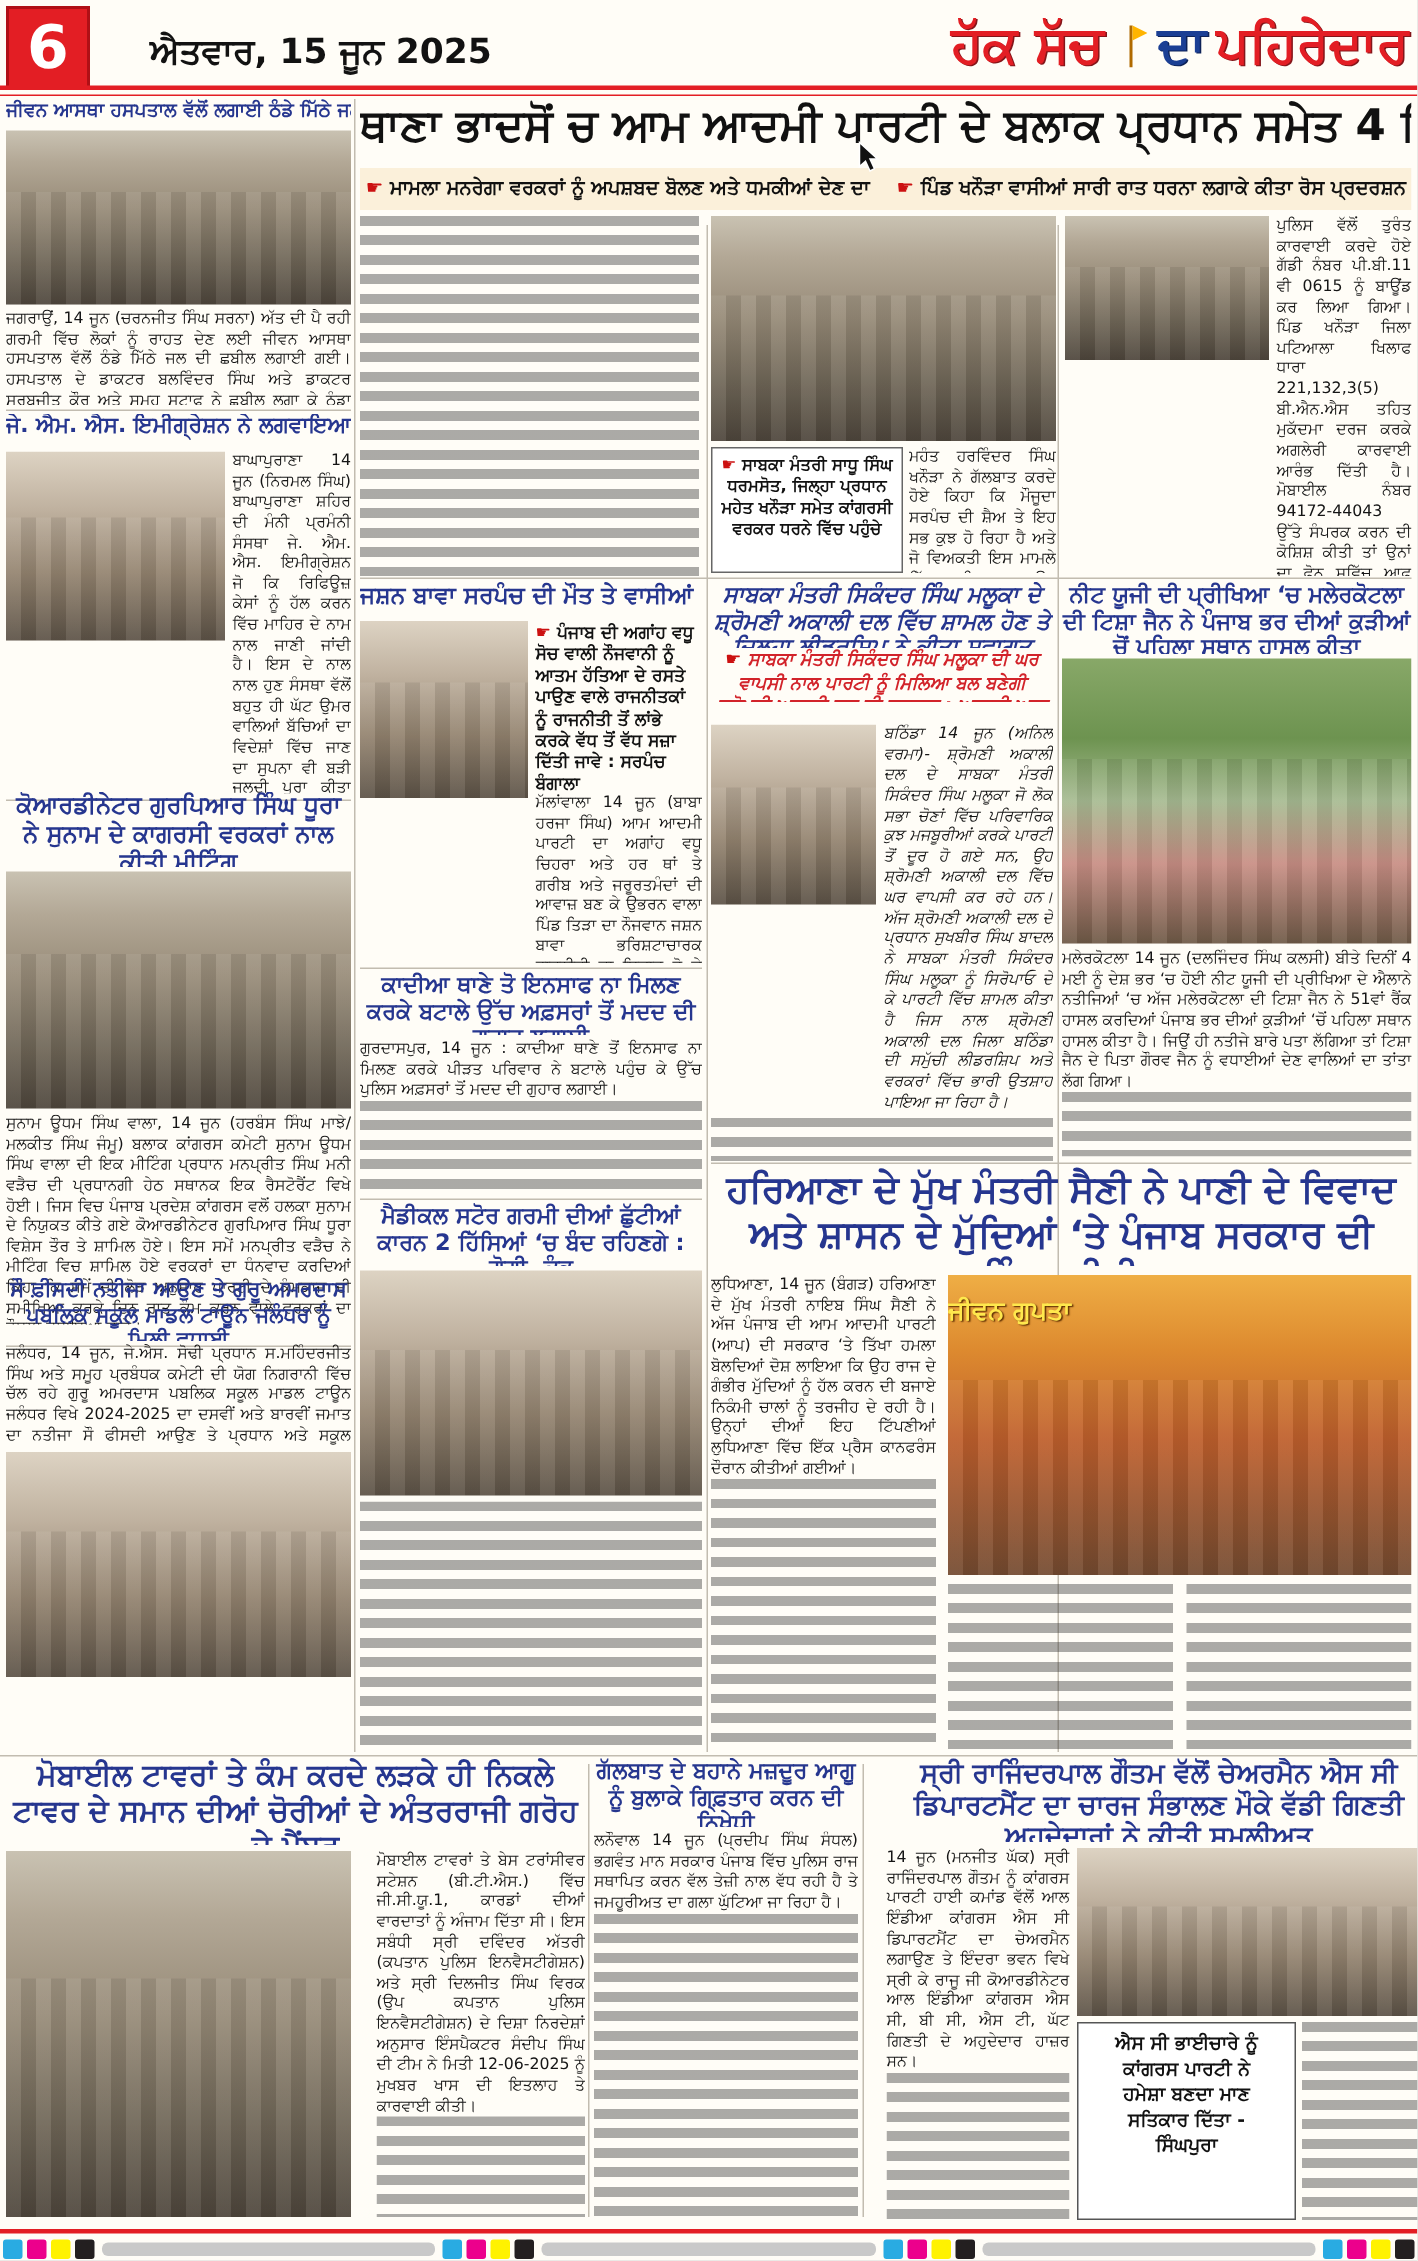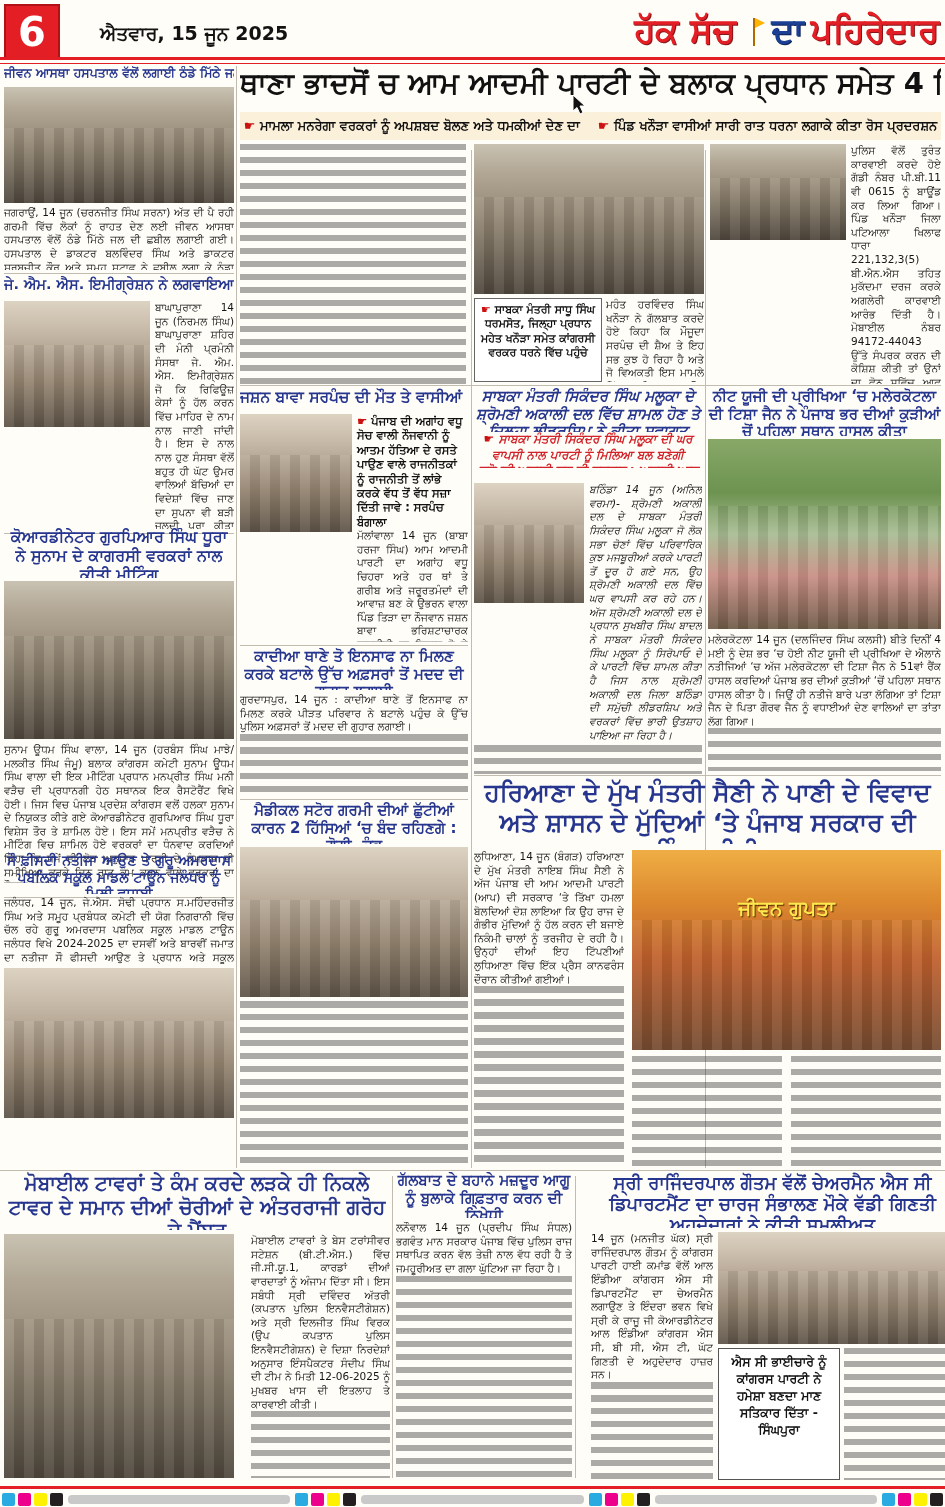--- a/index.html
+++ b/index.html
@@ -1,21 +1,21 @@
 <!DOCTYPE html>
 <html><head>
 <meta charset="utf-8">
 <style>
   html,body{margin:0;padding:0;background:#d9d9d9;font-family:"DejaVu Sans",sans-serif;}
   .page{position:relative;width:945px;height:1507px;margin:0 auto;background:#fffdf7;overflow:hidden;}
 
   
   .pagenum{position:absolute;left:4px;top:4px;width:52px;height:52px;background:#e31e24;border:2px solid #b01016;
     color:#fff;font-size:40px;font-weight:bold;display:flex;align-items:center;justify-content:center;}
-  .date{position:absolute;left:100px;top:22px;font-size:19px;font-weight:bold;color:#121212;}
+  .date{position:absolute;left:100px;top:22px;font-size:23px;font-weight:bold;color:#121212;}
   .masthead{position:absolute;right:6px;top:10px;font-size:34px;font-weight:bold;white-space:nowrap;display:flex;align-items:center;gap:7px;}
   .mast-red{color:#e31e24;text-shadow:1px 1px 0 #84161a;}
   .mast-blue{color:#1b3f94;text-shadow:1px 1px 0 #0d2257;}
   .hr-red-thick{position:absolute;left:0;top:57px;width:945px;height:3px;background:#e31e24;}
   .hr-red-thin{position:absolute;left:0;top:63px;width:945px;height:1px;background:#e31e24;}
 
   
   .art{position:absolute;overflow:hidden;}
   .hl{color:#26368f;font-weight:bold;text-align:center;line-height:1.18;overflow:hidden;}
   .hl-black{color:#111;}
@@ -27,24 +27,24 @@
   .kicker-black{color:#111;font-weight:bold;line-height:1.25;}
   .pointer{color:#cc1111;font-weight:bold;}
 
   
   .ph{position:relative;overflow:hidden;background:linear-gradient(180deg,#c9c2b2 0,#b3a896 18%,#978b78 45%,#6f6657 75%,#4e463c 100%);}
   .ph::after{content:"";position:absolute;inset:35% 0 0 0;
     background:repeating-linear-gradient(90deg,rgba(255,255,255,.12) 0 10px,rgba(0,0,0,.14) 10px 20px);opacity:.55;}
   .ph-indoor{background:linear-gradient(180deg,#ddd3c3 0,#c0b2a0 30%,#93836f 65%,#5d5347 100%);}
   .ph-green{background:linear-gradient(180deg,#88a868 0,#6d9350 28%,#a8bc93 50%,#c98f85 72%,#6f5a47 100%);}
   .ph-press{background:linear-gradient(180deg,#efae45 0,#dd8a2f 25%,#bf5f2c 55%,#744b31 100%);}
-  .ph-banner{position:absolute;top:7%;left:0;right:0;text-align:center;color:#ffe84d;font-weight:bold;font-size:20px;z-index:2;text-shadow:1px 1px 1px #5a2c00;margin-top:32px;}
+  .ph-banner{position:absolute;top:7%;left:0;right:0;text-align:left;color:#ffe84d;font-weight:bold;font-size:17px;z-index:2;text-shadow:1px 1px 1px #5a2c00;}
 
   .capbox{border:1.5px solid #666;background:#fff;padding:4px;font-size:11px;font-weight:bold;text-align:center;line-height:1.3;color:#111;overflow:hidden;}
-  .callout{border:1.5px solid #555;background:#fff;padding:5px 4px;font-size:12.5px;font-weight:bold;text-align:center;line-height:1.35;color:#111;overflow:hidden;}
+  .callout{border:1.5px solid #555;background:#fff;padding:5px 16px;font-size:12.5px;font-weight:bold;text-align:center;line-height:1.35;color:#111;overflow:hidden;}
 
   
   .vsep{position:absolute;width:1px;background:#c2bcb0;}
   .hsep{position:absolute;height:1px;background:#c2bcb0;}
 
   
   #a-chabeel{left:4px;top:66px;width:230px;height:206px;}
   #a-visa{left:4px;top:276px;width:230px;height:256px;}
   #a-sunam{left:4px;top:528px;width:230px;height:360px;}
   #a-school{left:4px;top:852px;width:230px;height:268px;}

